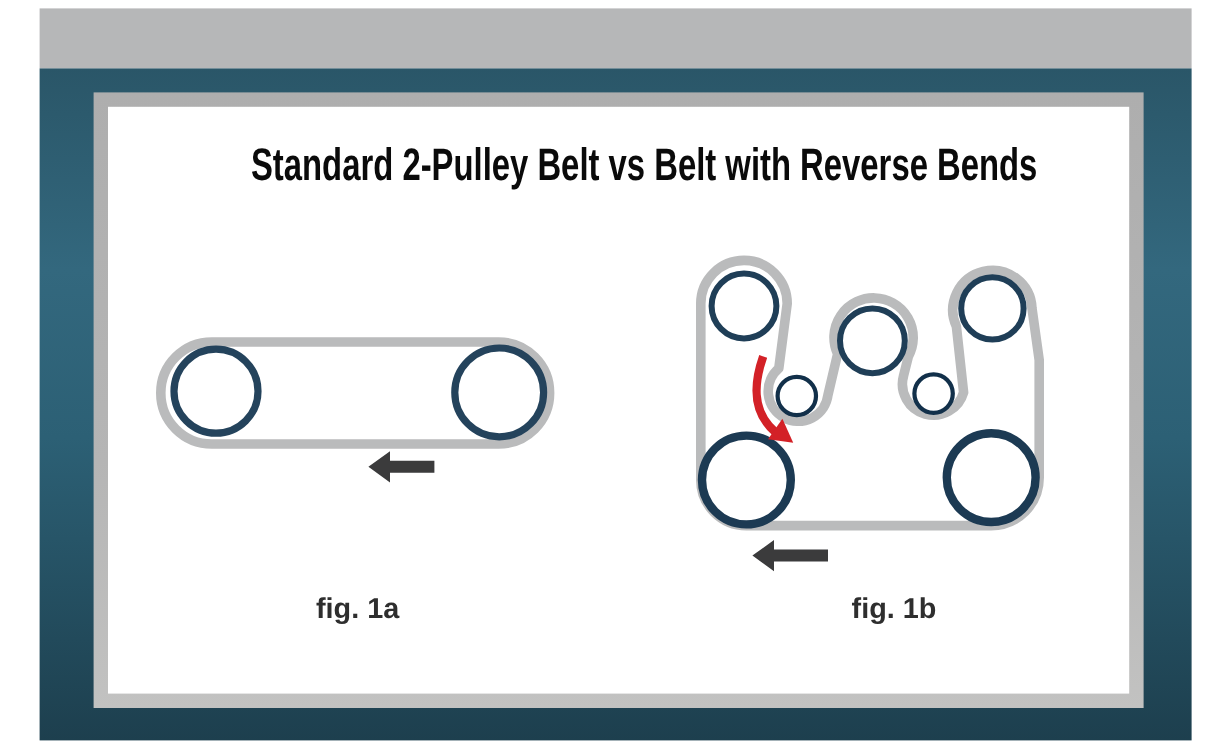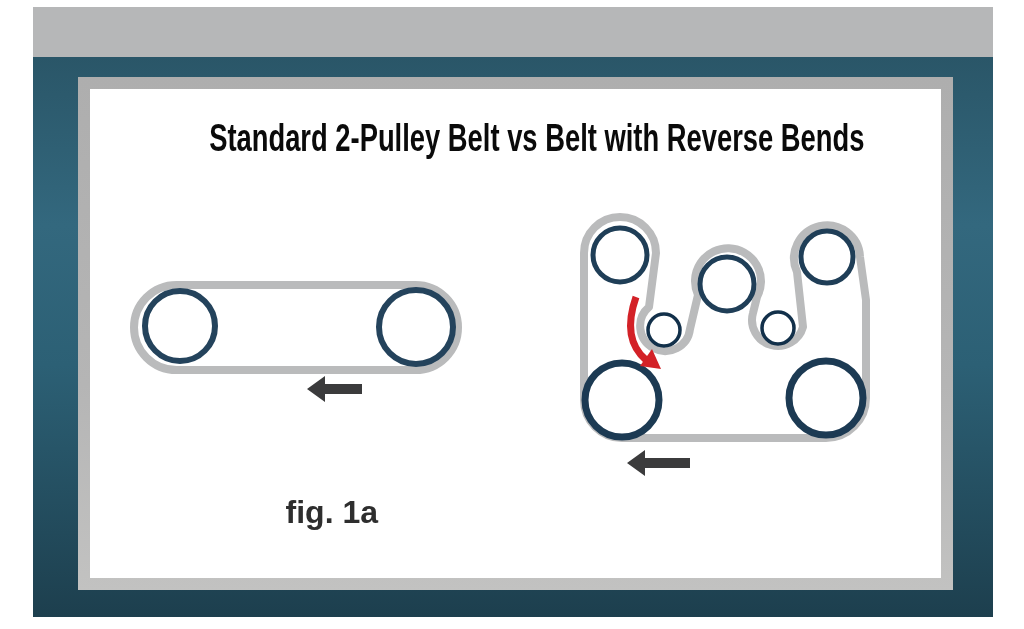--- a/index.html
+++ b/index.html
@@ -25,22 +25,22 @@
   }
   .slide-title{
     position:absolute;left:0;top:28px;width:851px;
     text-align:center;white-space:nowrap;
     font-size:38px;line-height:42px;font-weight:bold;color:#0a0a0a;
     transform:scaleX(0.72);transform-origin:50% 50%;
     letter-spacing:0px;
   }
   .diagram-svg{position:absolute;left:0;top:0;width:851px;height:489px;}
   .fig-label{
-    position:absolute;width:160px;text-align:right;
-    font-size:32px;font-weight:bold;color:#2e2e2e;
+    position:absolute;width:160px;text-align:center;
+    font-size:24px;font-weight:bold;color:#2e2e2e;
   }
   .fig-label.a{left:128px;top:405px;}
   .fig-label.b{left:575px;top:405px;}
 </style>
 </head>
 <body>
 
 <div class="page">
   <div class="top-gray-bar"></div>
   <div class="teal-frame">
@@ -88,17 +88,18 @@
             <g>
               <path d="M 636 297 C 629 317 625 342 646 360" fill="none" stroke="#d32127" stroke-width="7" stroke-linecap="butt"></path>
               <polygon points="661,369 640,366 652,349" fill="#d32127"></polygon>
             </g>
 
             <polygon points="627,463 645,450 645,458 690,458 690,468 645,468 645,476" fill="#3b3b3c"></polygon>
           </g>
         </svg>
 
         <div class="fig-label a">fig. 1a</div>
+        <div class="fig-label b">fig. 1b</div>
 
       </div>
     </div>
   </div>
 </div>
 
 </body></html>

